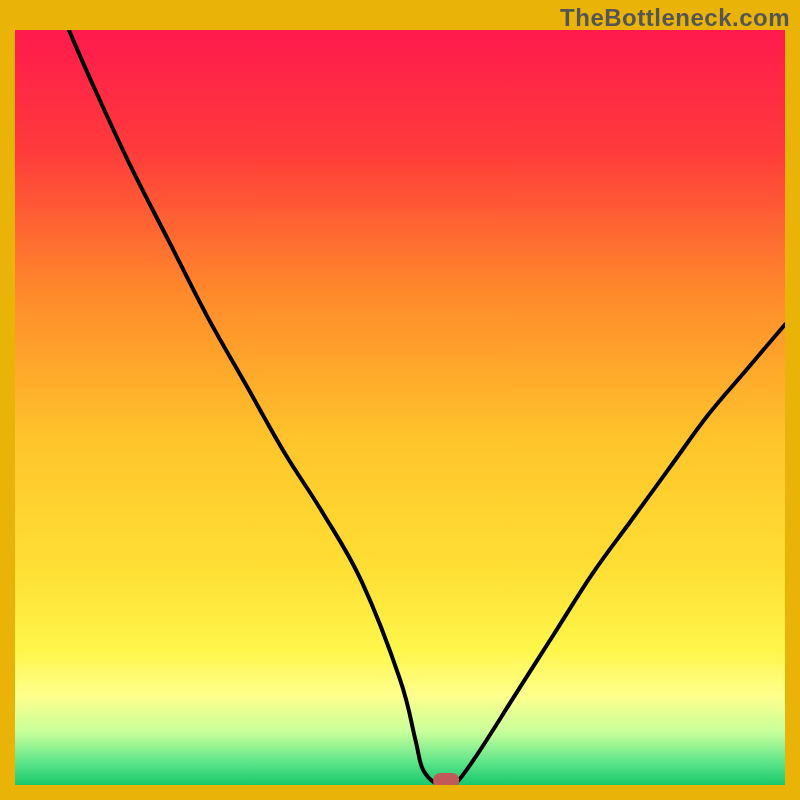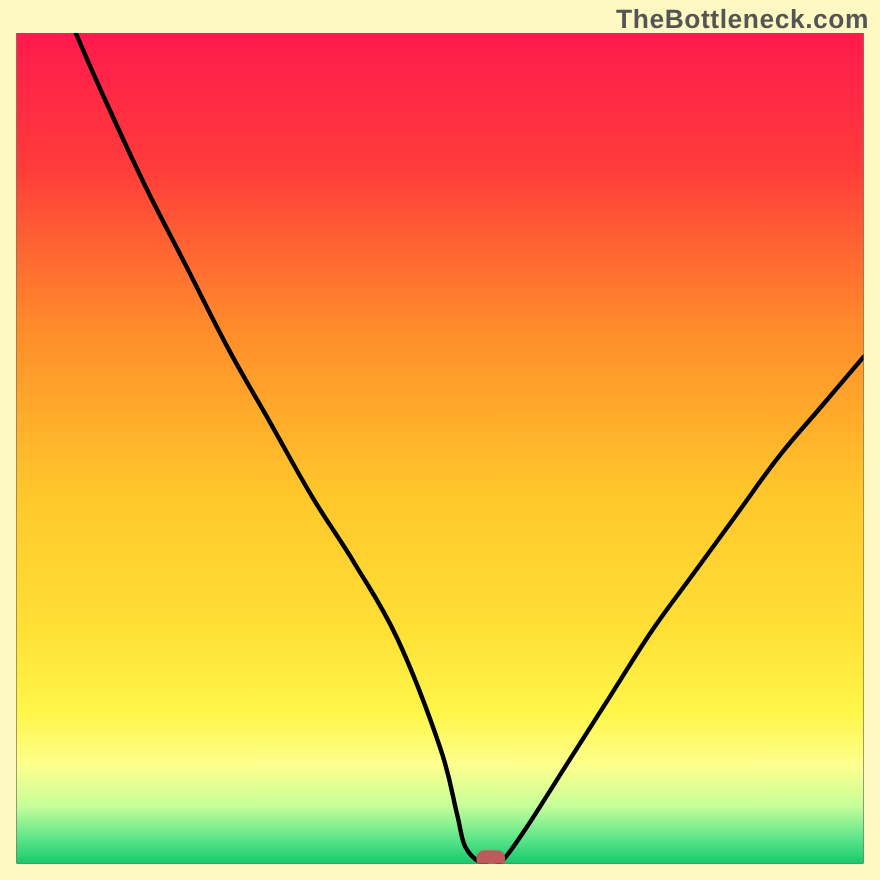--- a/index.html
+++ b/index.html
@@ -8,21 +8,21 @@
     width: 800px;
     height: 800px;
     background: #000;
     font-family: Arial, Helvetica, sans-serif;
     overflow: hidden;
   }
   .frame {
     position: relative;
     width: 800px;
     height: 800px;
-    background: #fef9c3;
+    background: #eab308;
   }
   .attribution {
     position: absolute;
     top: 4px;
     right: 10px;
     color: #555;
     font-size: 24px;
     font-weight: 600;
     letter-spacing: 0.5px;
     user-select: none;

